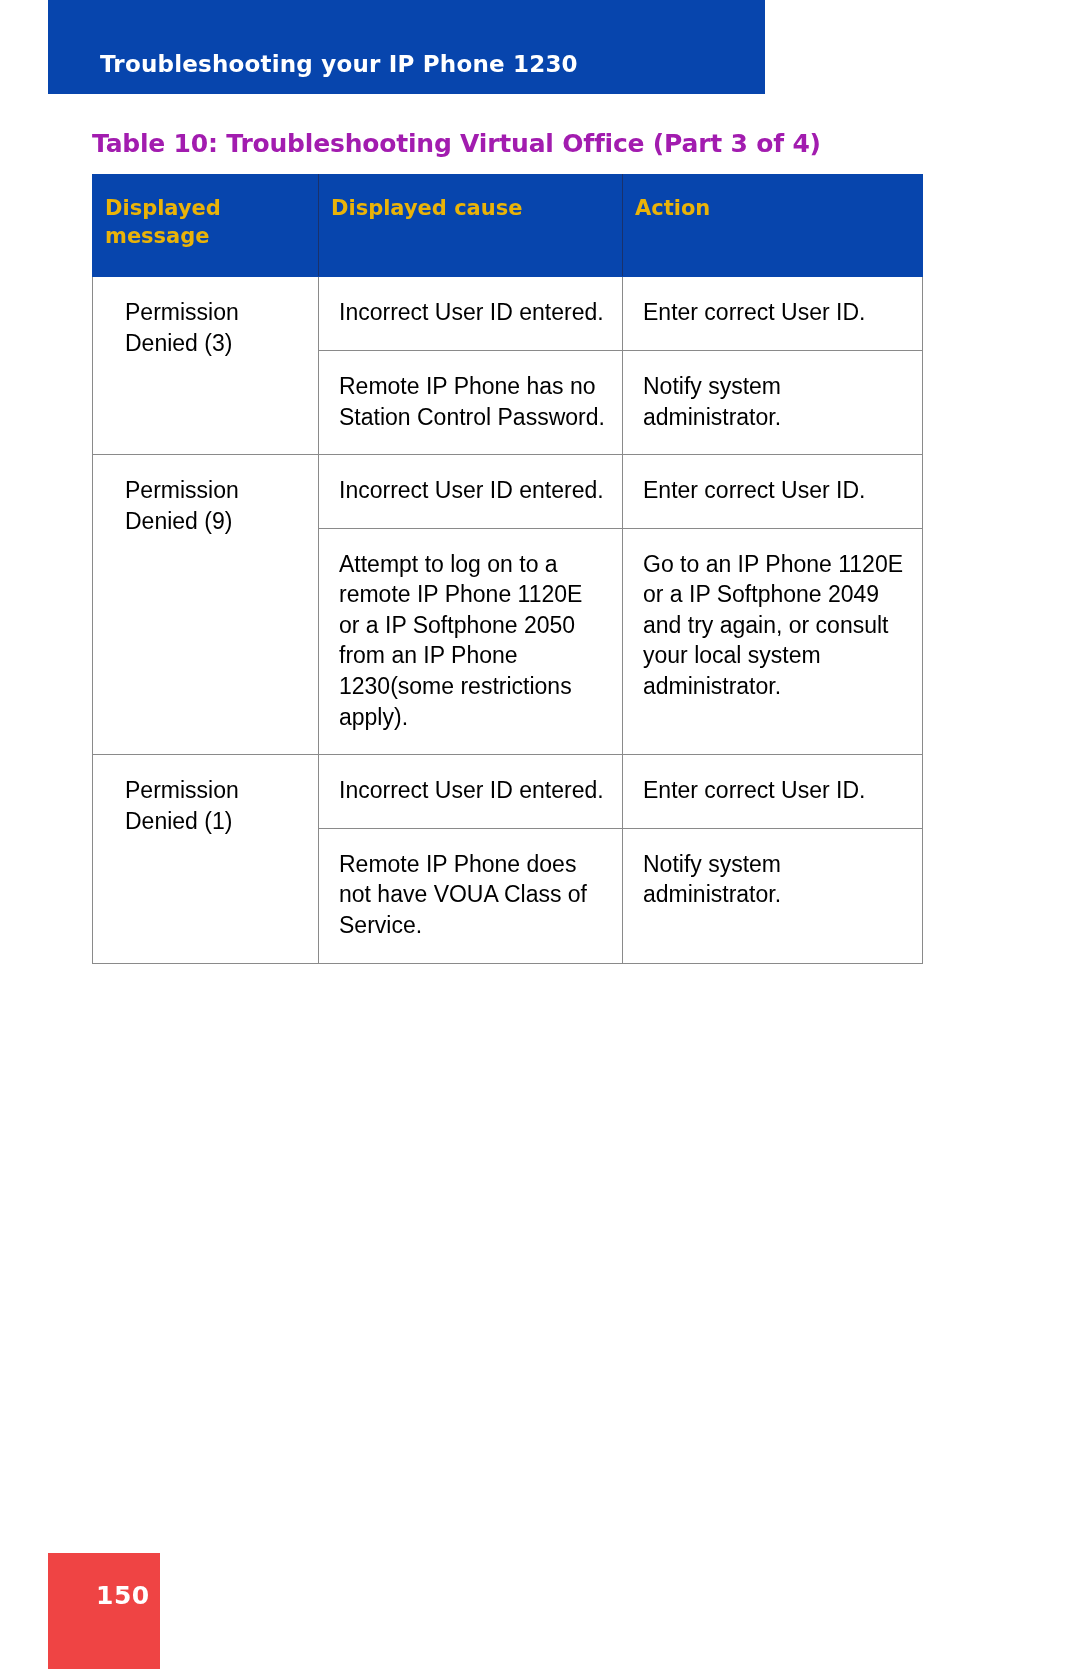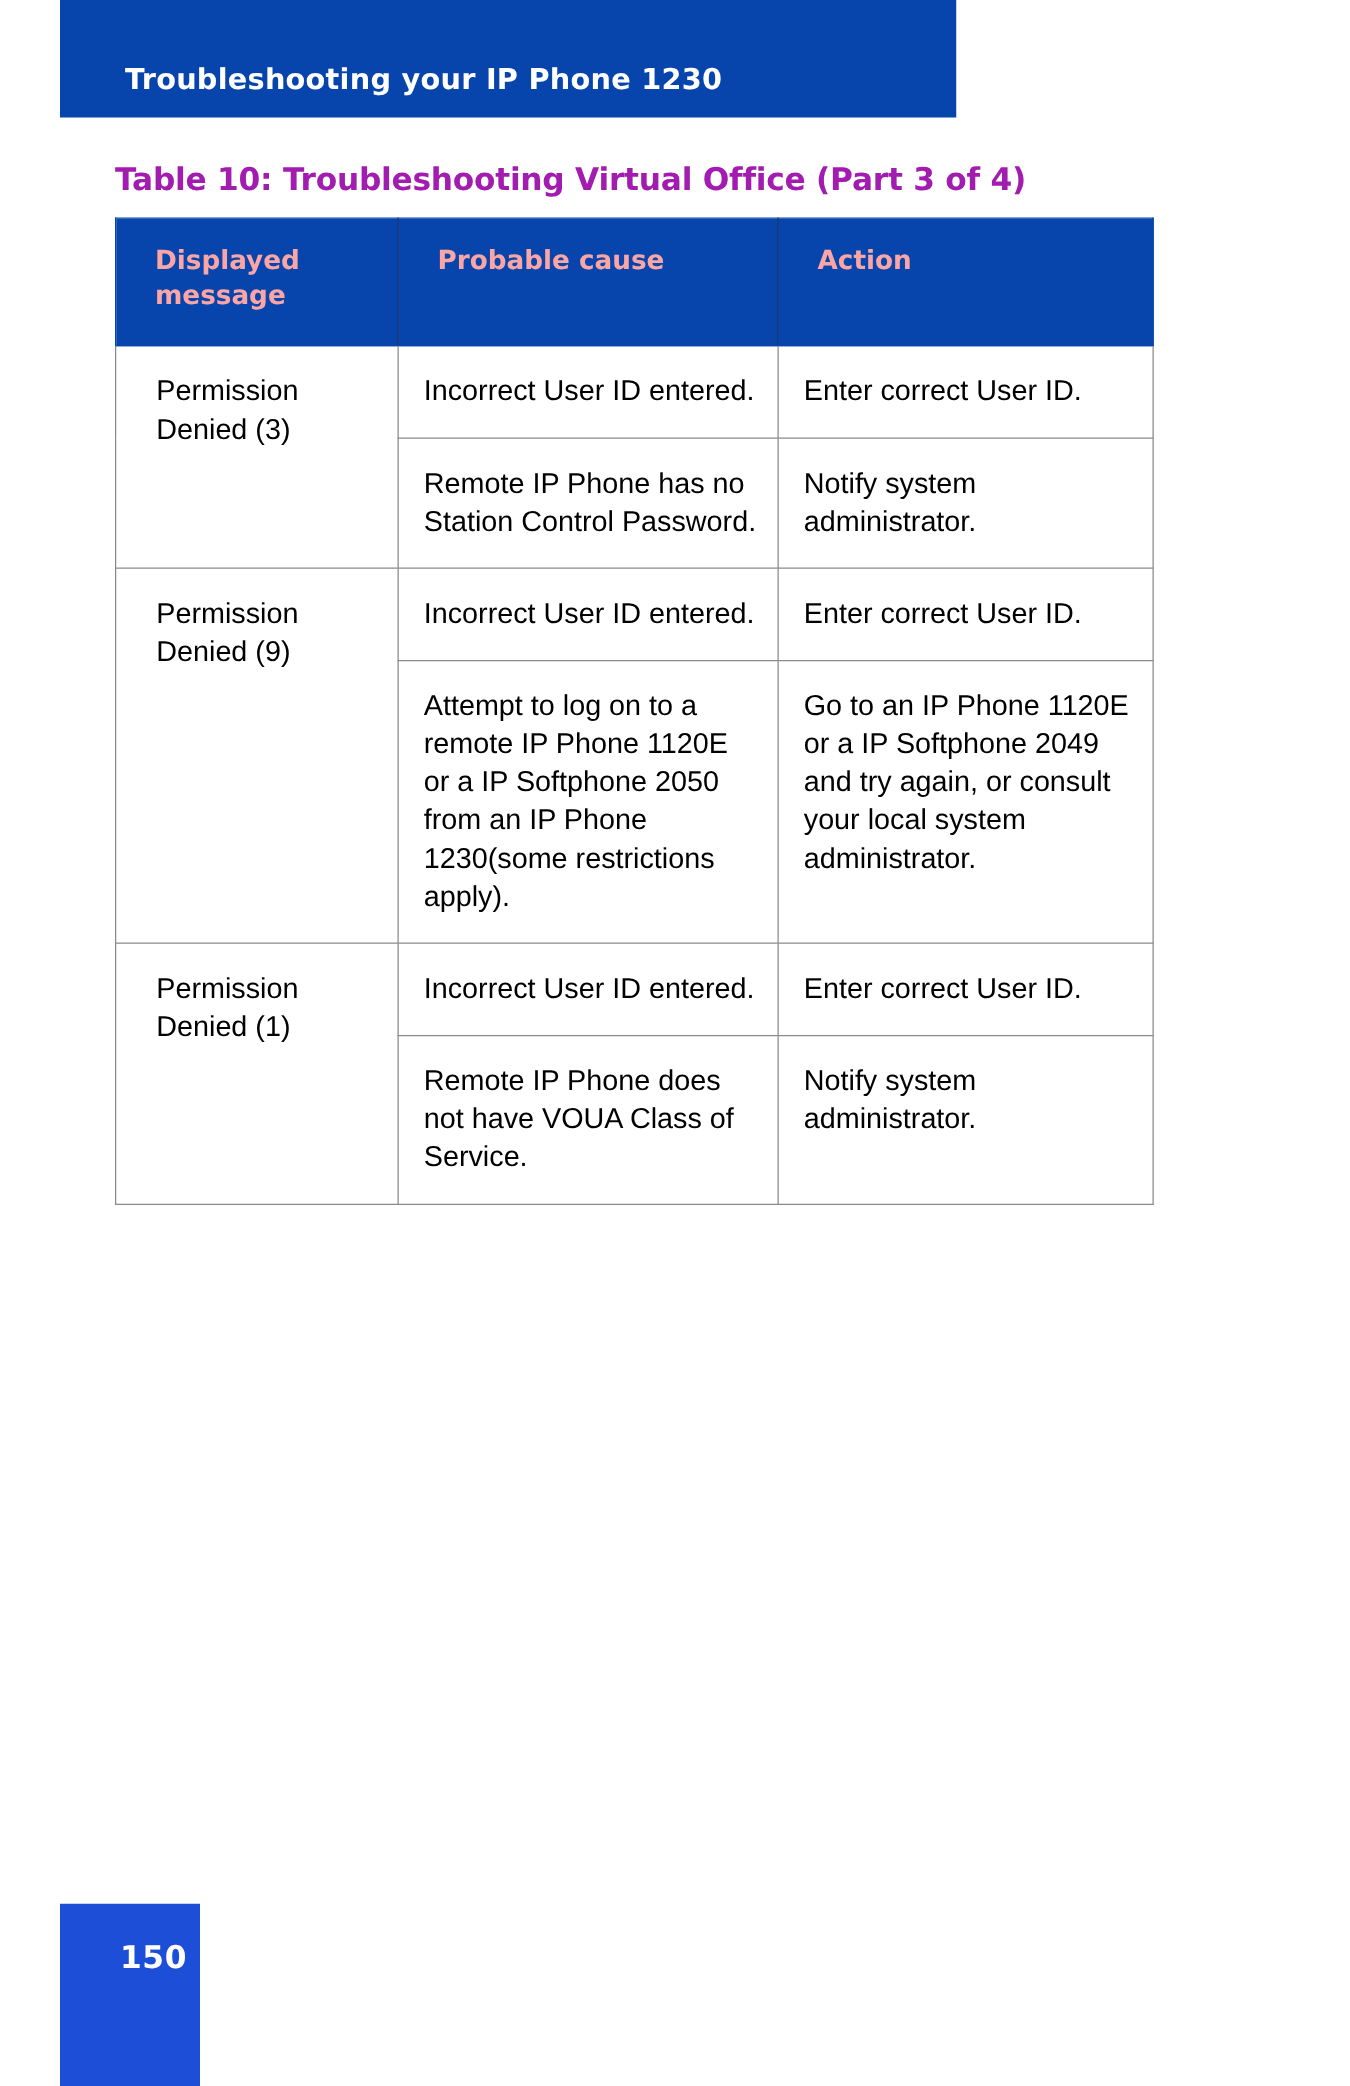--- a/index.html
+++ b/index.html
@@ -62,27 +62,27 @@
     border-collapse: collapse;
     width: 830px;
     table-layout: fixed;
   }
   table.troubleshoot col.c1 { width: 226px; }
   table.troubleshoot col.c2 { width: 304px; }
   table.troubleshoot col.c3 { width: 300px; }
 
   table.troubleshoot thead th {
     background: #0745AD;
-    color: #fca5a5;
+    color: #eab308;
     font-family: "DejaVu Sans", sans-serif;
     font-size: 21px;
     font-weight: bold;
     text-align: left;
     vertical-align: top;
-    padding: 20px 16px 26px 31px;
+    padding: 20px 16px 26px 12px;
     border: 1px solid #0745AD;
     border-right-color: #19316b;
     line-height: 1.32;
   }
   table.troubleshoot thead th:last-child { border-right-color: #0745AD; }
 
   table.troubleshoot tbody td {
     border: 1px solid #8a8a8a;
     vertical-align: top;
     padding: 20px 14px 22px 20px;
@@ -95,22 +95,22 @@
     vertical-align: top;
     padding-left: 32px;
   }
 
   
   .footer-page-block {
     position: absolute;
     left: 48px;
     bottom: 0px;
     width: 112px;
-    height: 146px;
-    background: #1d4ed8;
+    height: 116px;
+    background: #ef4444;
   }
   .footer-page-number {
     position: absolute;
     left: 48px;
     top: 28px;
     color: #ffffff;
     font-family: "DejaVu Sans", sans-serif;
     font-size: 25px;
     font-weight: bold;
     letter-spacing: 0.5px;
@@ -128,21 +128,21 @@
 <div class="tbl-wrap">
   <table class="troubleshoot">
     <colgroup>
       <col class="c1">
         <col class="c2">
         <col class="c3">
     </colgroup>
     <thead>
       <tr>
         <th>Displayed message</th>
-        <th>Probable cause</th>
+        <th>Displayed cause</th>
         <th>Action</th>
       </tr>
     </thead>
     <tbody>
 
       <tr>
         <td class="msg" rowspan="2">Permission Denied (3)</td>
         <td>Incorrect User ID entered.</td>
         <td>Enter correct User ID.</td>
       </tr>

